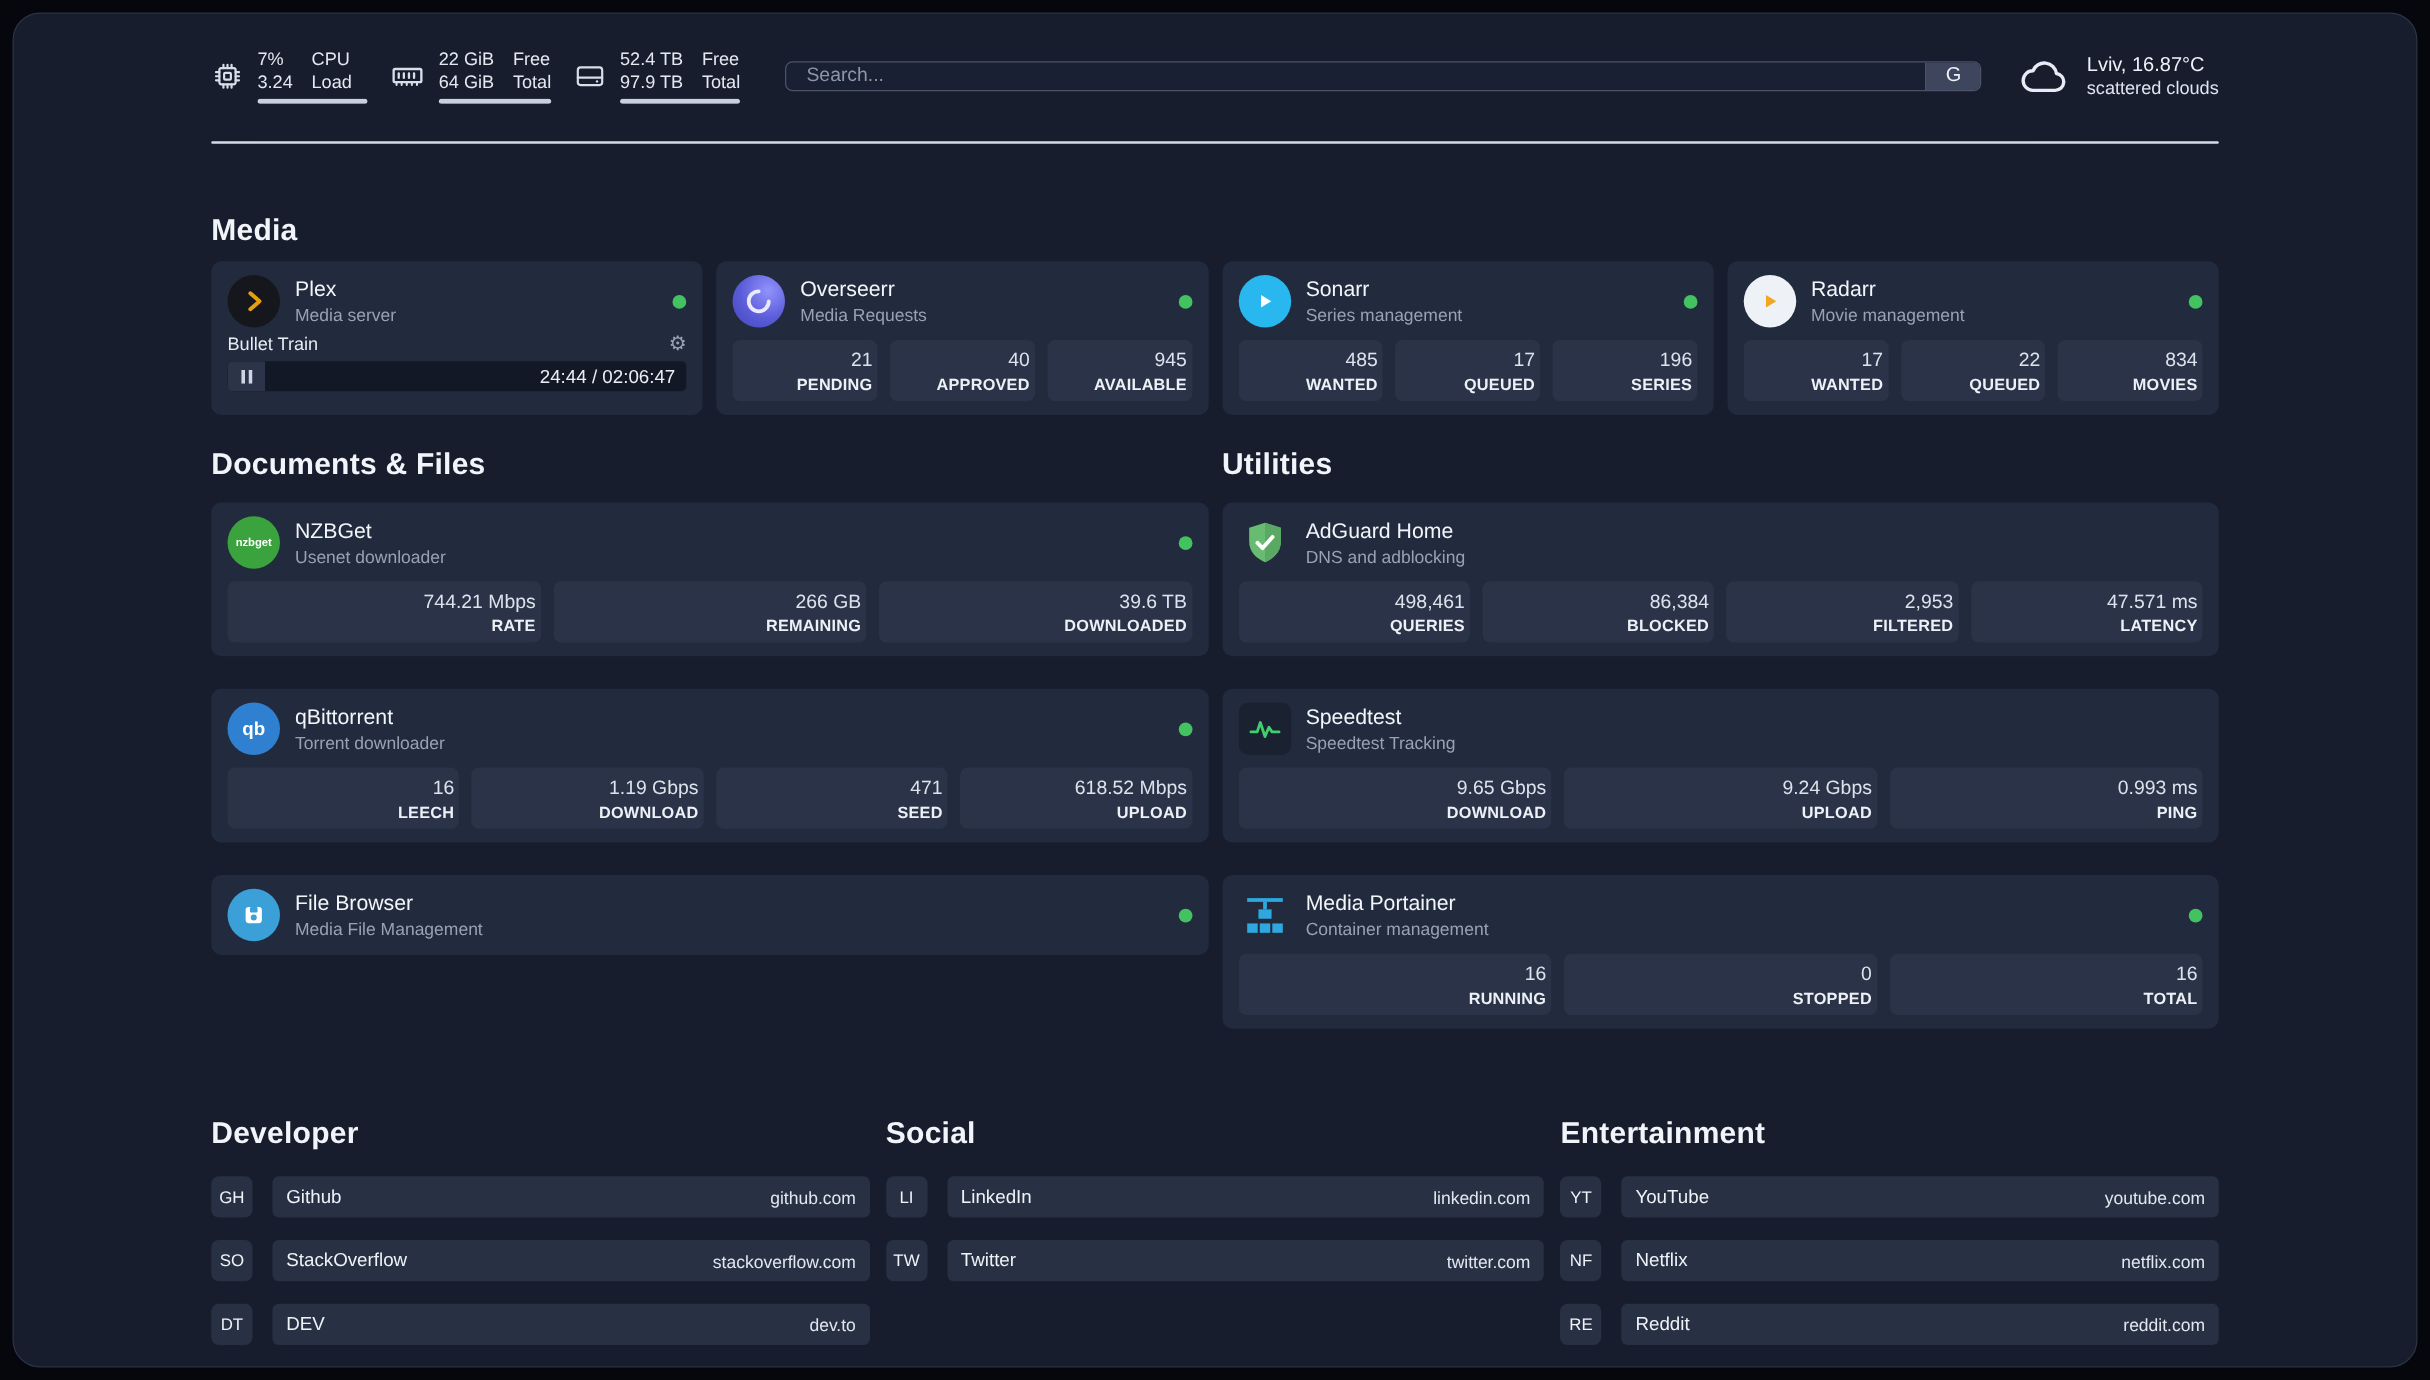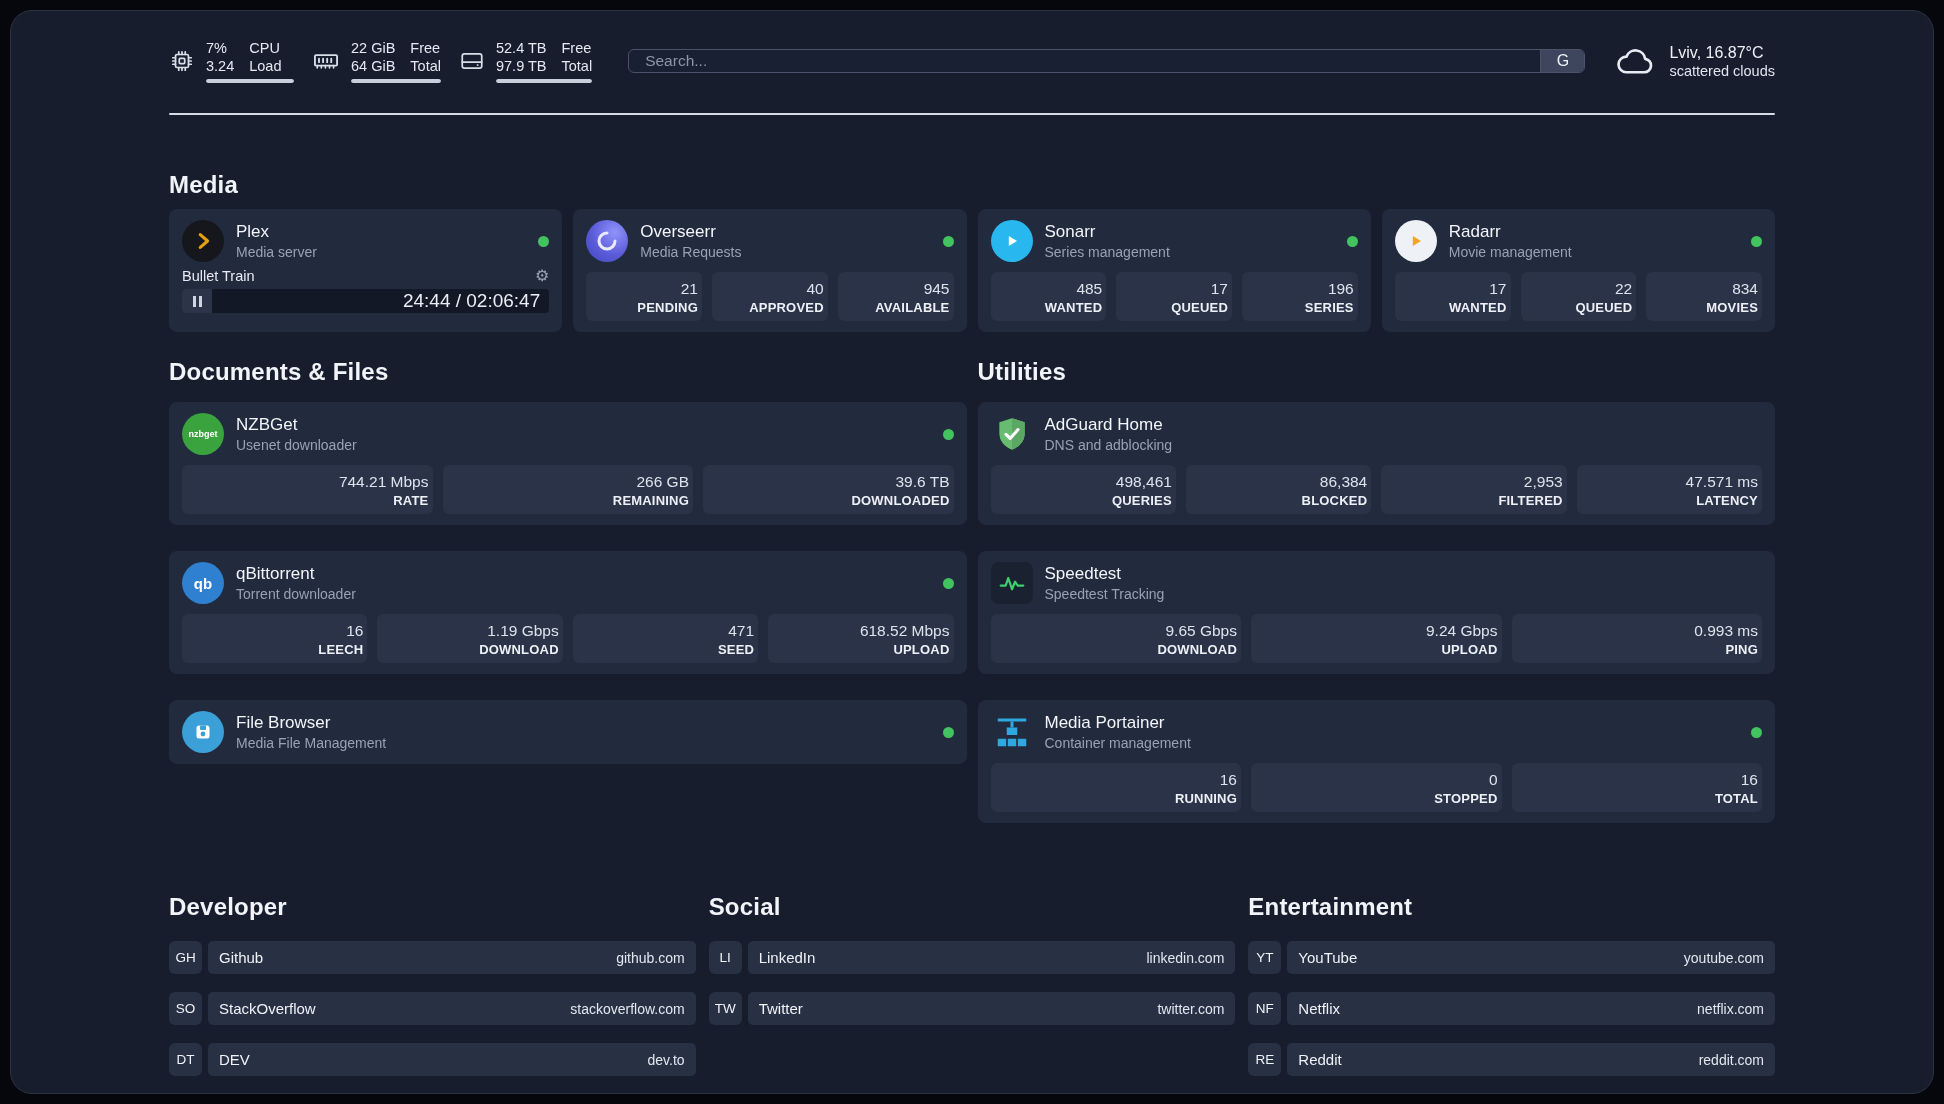--- a/index.html
+++ b/index.html
@@ -38,29 +38,29 @@
 .stat{flex:1;background:#2a3347;border-radius:6px;text-align:right;padding:7px 4px 6px}
 .stat-value{font-size:15.5px;color:#dde3ec;line-height:19px;white-space:nowrap}
 .stat-label{font-size:13px;font-weight:700;color:#edf0f6;margin-top:2px;line-height:15px;letter-spacing:.2px}
 
 .player{margin-top:6px}
 .player-top{display:flex;align-items:center;justify-content:space-between}
 .player-title{font-size:14.5px;color:#e7ebf2}
 .gear{color:#99a2b5;font-size:16px;cursor:pointer;line-height:1}
 .player-bar{margin-top:5px;height:24px;background:#131826;border-radius:4px;display:flex;align-items:center;justify-content:space-between;padding-right:9px;overflow:hidden}
 .pause-chip{width:30px;height:100%;background:#2b3449;display:flex;align-items:center;justify-content:center;cursor:pointer;border:0}
-.player-time{font-size:19px;color:#e9edf4}
+.player-time{font-size:15px;color:#e9edf4}
 
 .columns{display:grid;grid-template-columns:1fr 1fr;gap:11px;margin-top:26px;align-items:start}
 .col-title{margin-bottom:16px}
 .col .card+.card{margin-top:26px}
 
 .bottom{display:grid;grid-template-columns:1fr 1fr 1fr;gap:13px;margin-top:70px;align-items:start}
 .bm-title{margin-bottom:20px}
-.bm-row{display:flex;align-items:center;gap:6px}
+.bm-row{display:flex;align-items:center;gap:16px}
 .bm-row+.bm-row{margin-top:18px}
 .bm-tile{width:33px;height:33px;border-radius:6px;background:#283044;color:#f0f3f8;font-size:13.5px;font-weight:500;display:flex;align-items:center;justify-content:center;flex:0 0 auto;cursor:pointer}
 .bm-pill{flex:1;height:33px;border-radius:5px;background:#283044;display:flex;align-items:center;justify-content:space-between;padding:0 11px;cursor:pointer}
 .bm-name{font-size:15px;color:#eff2f7}
 .bm-url{font-size:14px;color:#e2e7ef}
 
 .icon-plex{background:#15171c}
 .icon-overseerr{background:radial-gradient(circle at 68% 30%,#9193fb 0%,#5a5bd8 55%,#4345bb 100%)}
 .icon-sonarr{background:#29b7f0}
 .icon-radarr{background:#eef1f5}

